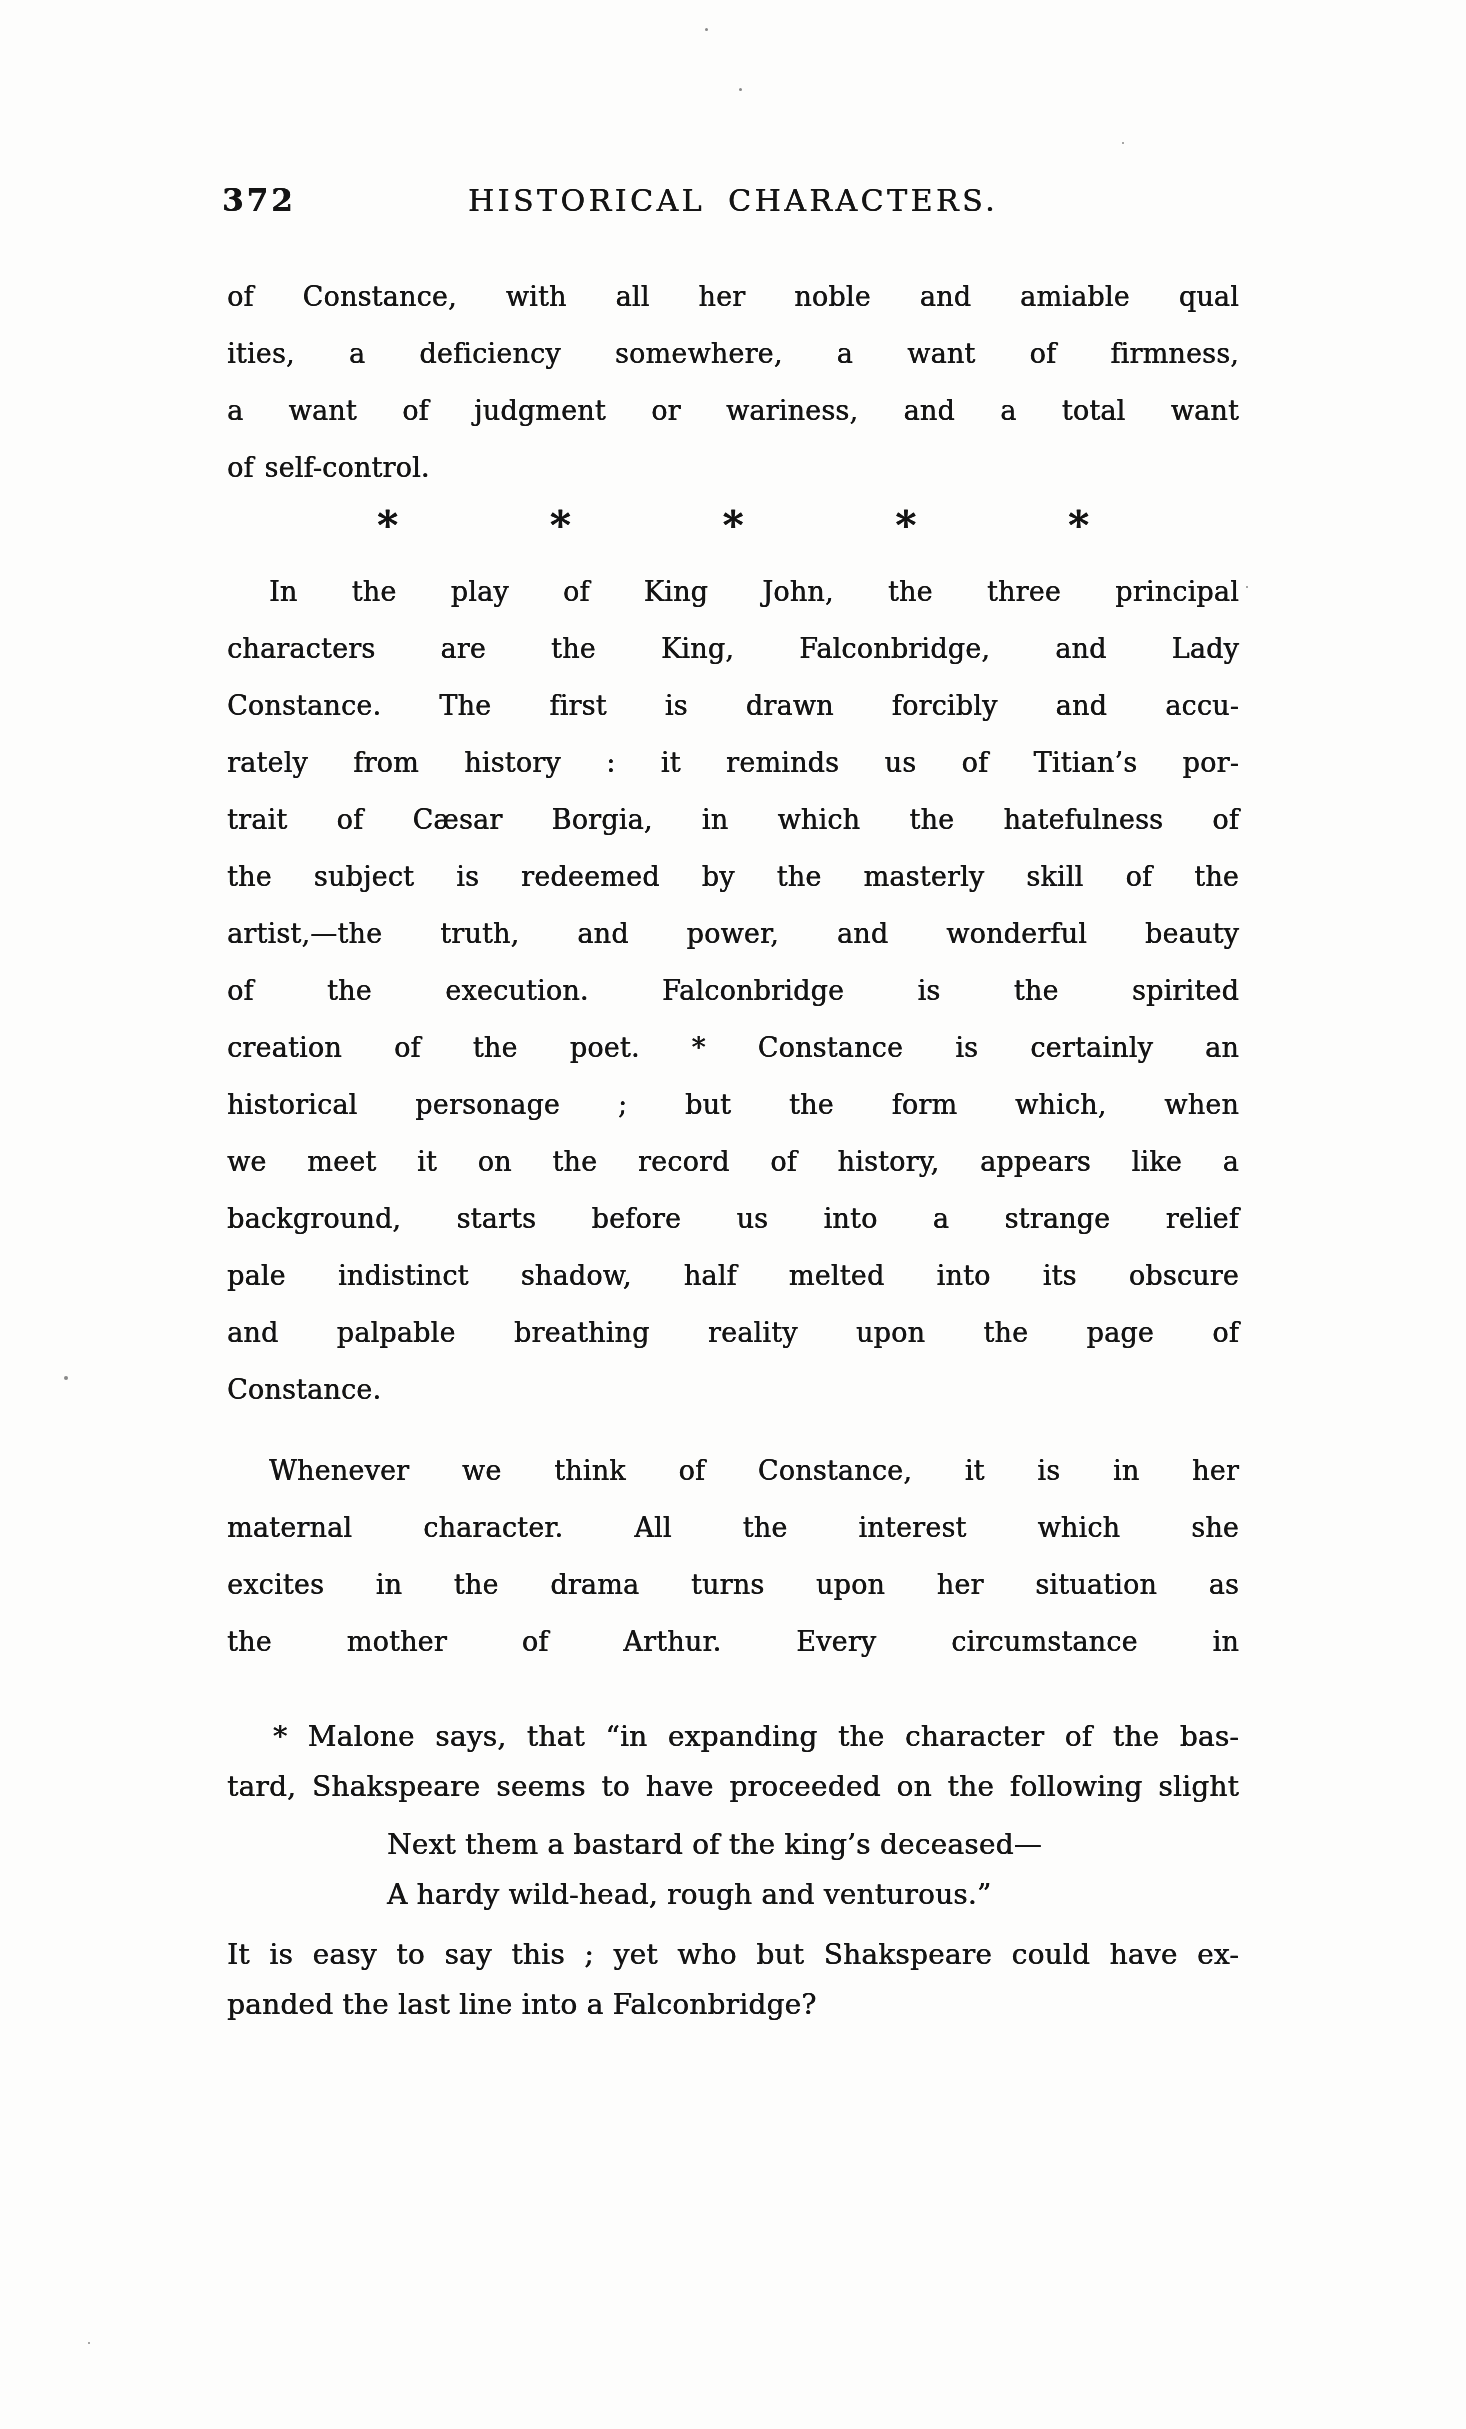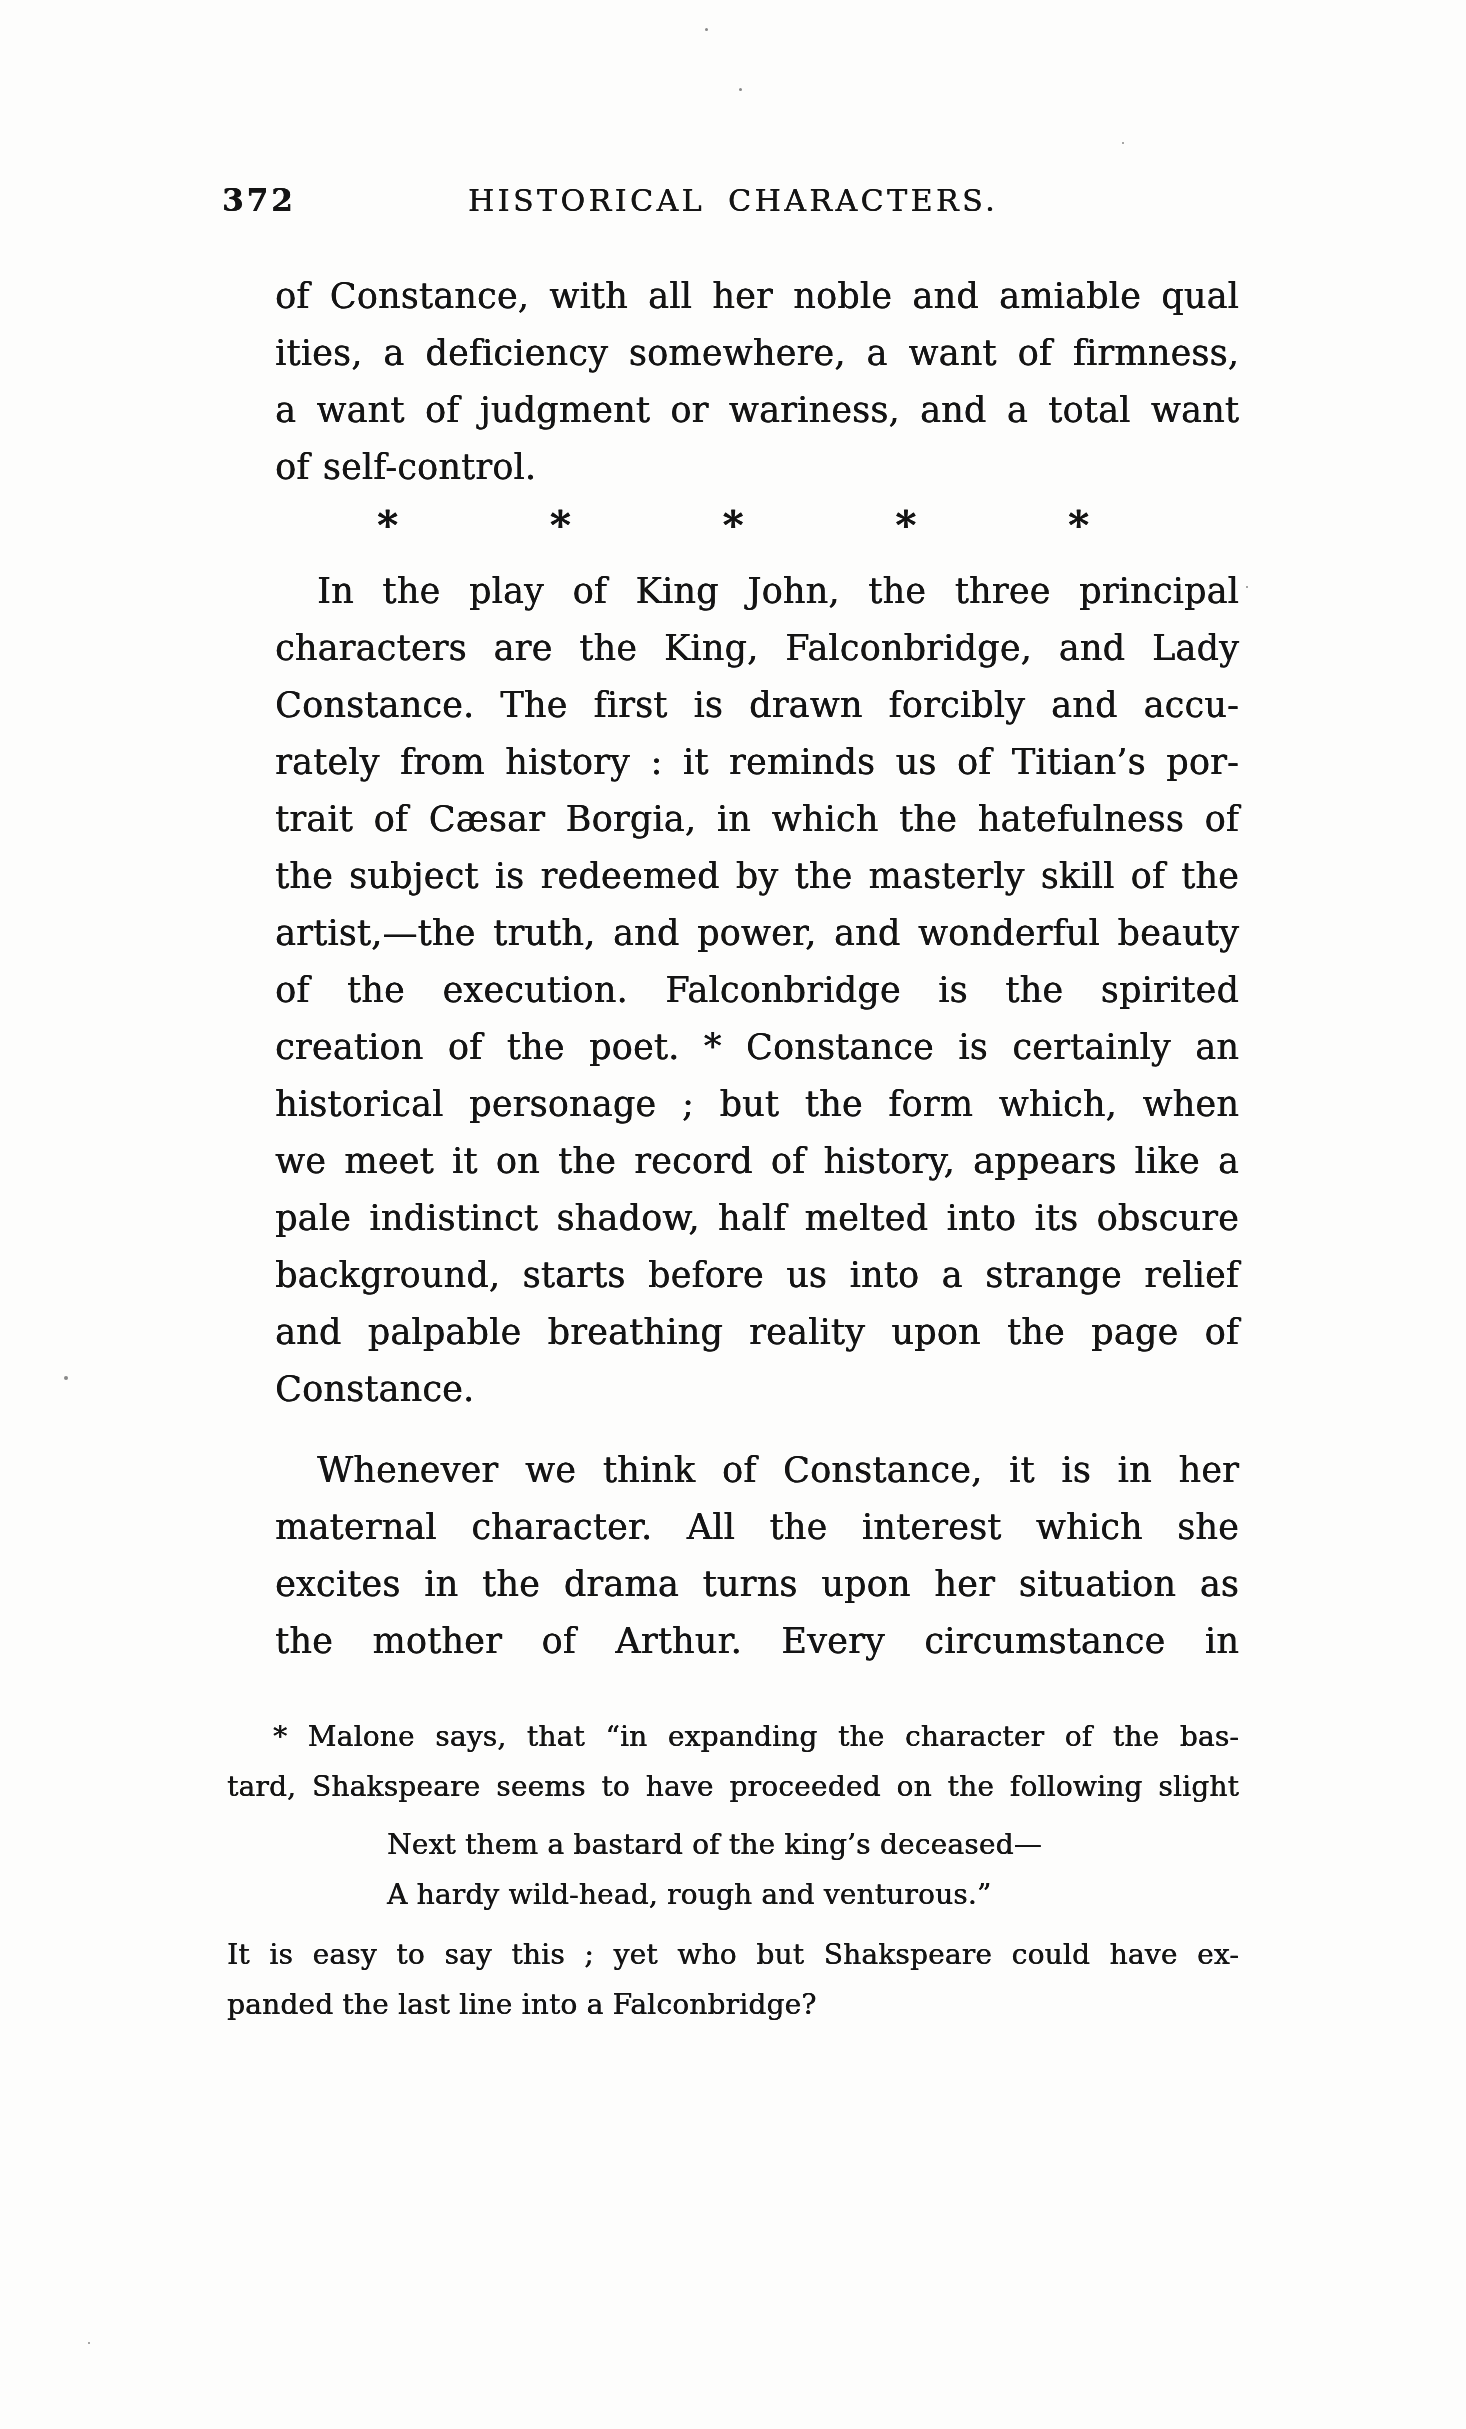--- a/index.html
+++ b/index.html
@@ -42,25 +42,24 @@
   }
 
   .content {
     position: absolute;
     left: 227px;
     top: 268px;
     width: 1012px;
   }
 
   .para {
-    font-size: 35px;
+    font-size: 27px;
     line-height: 57px;
     letter-spacing: 0.2px;
     word-spacing: 2px;
-    margin-left: 48px;
   }
   .line {
     text-align: justify;
     text-align-last: justify;
     white-space: normal;
   }
   .line.noj {
     text-align: left;
     text-align-last: left;
   }
@@ -136,22 +135,22 @@
       <div class="line">characters are the King, Falconbridge, and Lady</div>
       <div class="line">Constance.  The first is drawn forcibly and accu-</div>
       <div class="line">rately from history : it reminds us of Titian’s por-</div>
       <div class="line">trait of Cæsar Borgia, in which the hatefulness of</div>
       <div class="line">the subject is redeemed by the masterly skill of the</div>
       <div class="line">artist,—the truth, and power, and wonderful beauty</div>
       <div class="line">of the execution.  Falconbridge is the spirited</div>
       <div class="line">creation of the poet. *  Constance is certainly an</div>
       <div class="line">historical personage ; but the form which, when</div>
       <div class="line">we meet it on the record of history, appears like a</div>
+      <div class="line">background, starts before us into a strange relief</div>
       <div class="line">pale indistinct shadow, half melted into its obscure</div>
-      <div class="line">background, starts before us into a strange relief</div>
       <div class="line">and palpable breathing reality upon the page of</div>
       <div class="line noj">Constance.</div>
     </div>
 
     <div class="para p3">
       <div class="line fi">Whenever we think of Constance, it is in her</div>
       <div class="line">maternal character.  All the interest which she</div>
       <div class="line">excites in the drama turns upon her situation as</div>
       <div class="line">the mother of Arthur.  Every circumstance in</div>
     </div>

